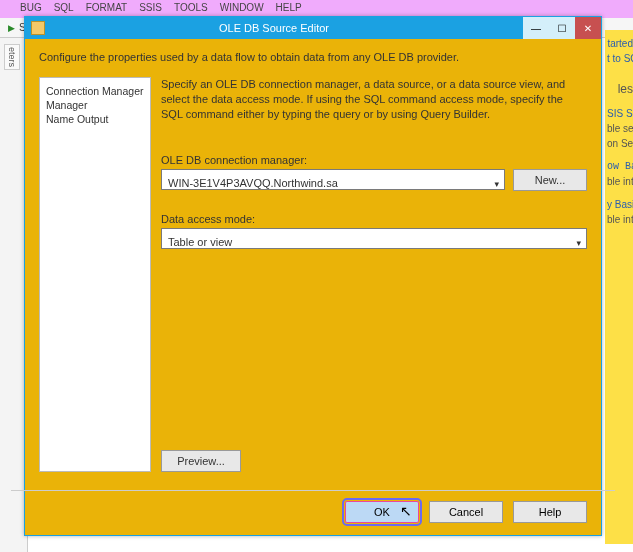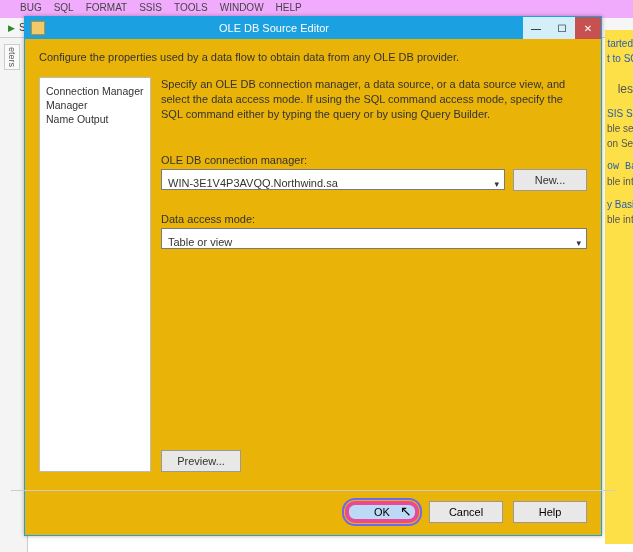--- a/index.html
+++ b/index.html
@@ -33,21 +33,21 @@
     .select { flex: 1; border: 1px solid #7a7a7a; background: #fff; height: 21px; display: flex; align-items: flex-end; padding: 0 18px 0 6px; position: relative; font-size: 11px; }
     .select::after { content: "▾"; position: absolute; right: 5px; font-size: 9px; color: #333; }
     .btn { border: 1px solid #999; background: #e8e8e8; height: 22px; min-width: 74px; display: flex; align-items: center; justify-content: center; font-size: 11px; cursor: default; }
     .highlight-box { border: 2px solid #6a6af0; border-radius: 4px; padding: 6px 8px 9px 8px; margin-top: 4px; }
     .select.icon-left { padding-left: 24px; }
     .table-icon { width: 14px; height: 12px; position: absolute; left: 5px; top: 4px; border: 1px solid #555; background: linear-gradient(#aac7e6 0 30%, #fff 30% 100%); }
     .spacer { flex: 1; }
     .preview-row { margin-top: auto; }
     .hr { border-top: 1px solid #ccc; margin: 10px -14px 10px -14px; }
     .footer { display: flex; justify-content: flex-end; gap: 10px; padding: 0 14px 12px 14px; }
-    .ok-btn { background: #bcd9f5; border: 4px solid #ec4899; outline: 2px solid #6a6af0; outline-offset: 1px; border-radius: 10px; }
+    .ok-btn { background: #bcd9f5; border: 1px solid #ec4899; outline: 2px solid #6a6af0; outline-offset: 1px; border-radius: 2px; }
     .cursor { position: absolute; left: 400px; top: 503px; font-size: 14px; pointer-events:none; color:#000; }
     .bg-right .hdr { color:#555; font-size:12px; }
   </style>
 </head>
 <body>
 
 <div class="bg-app">
   <div class="bg-menu">
     <span>BUG</span>
     <span>SQL</span>

